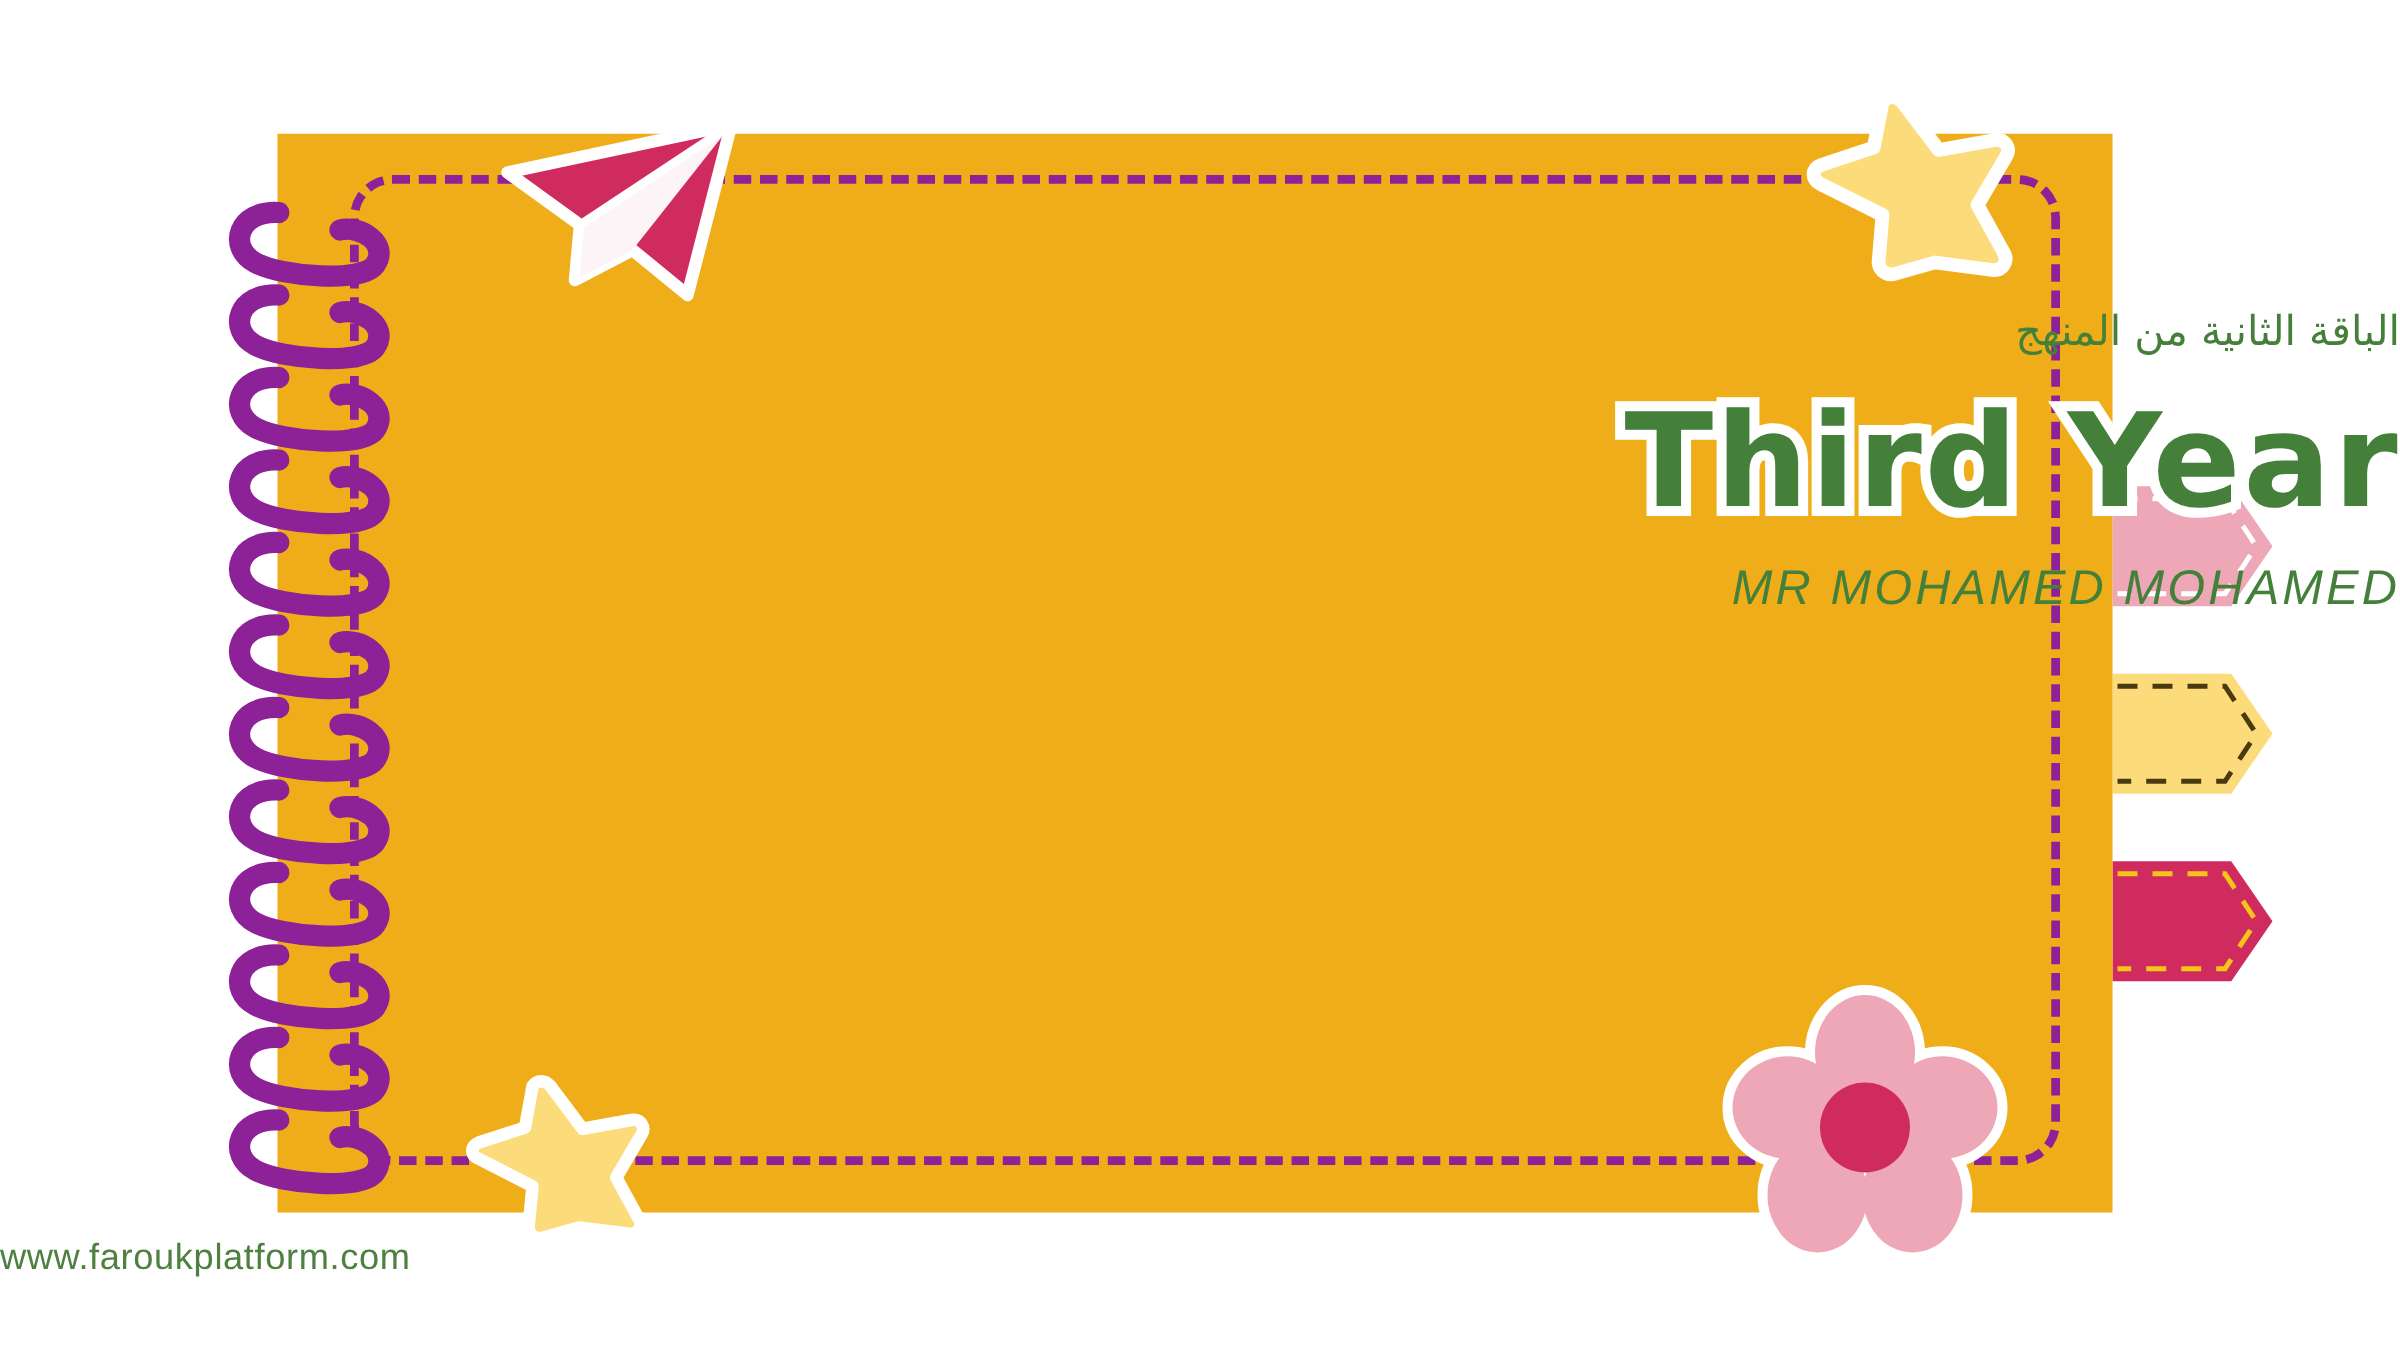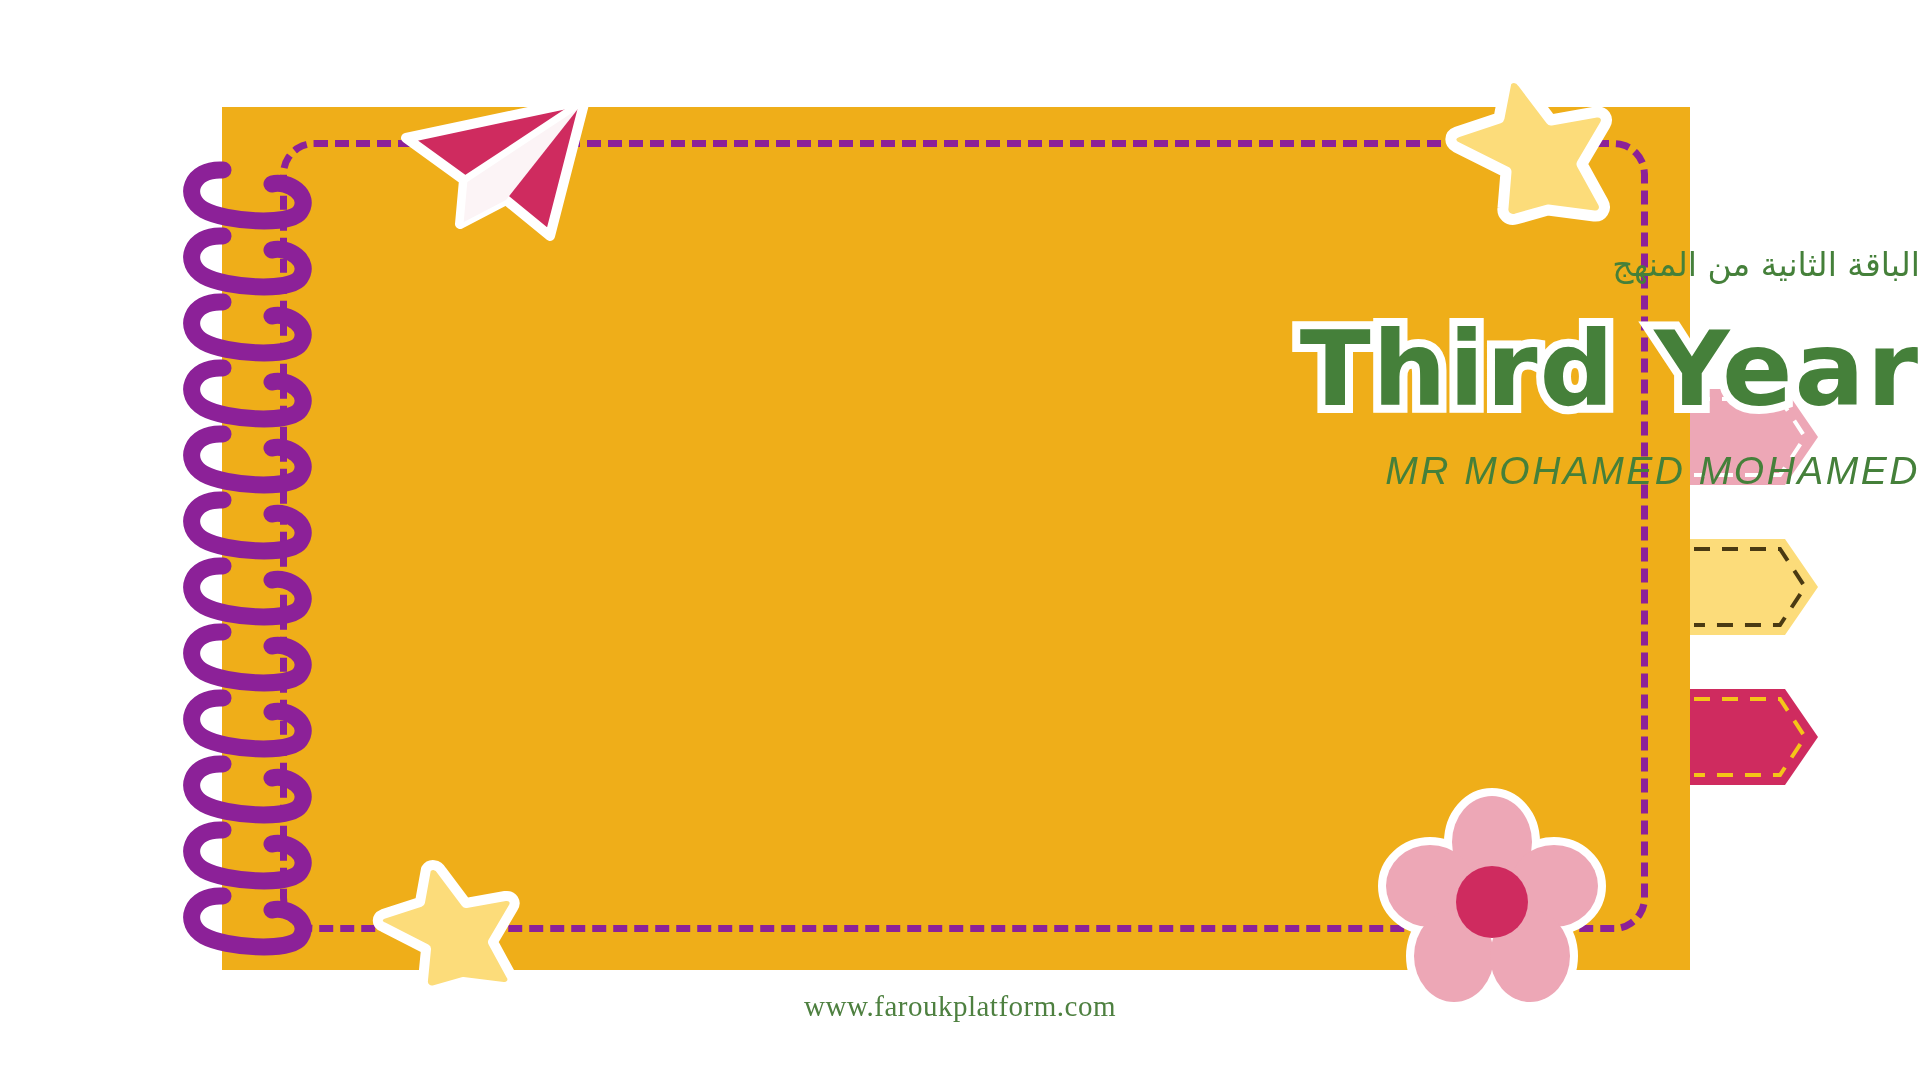--- a/index.html
+++ b/index.html
@@ -105,25 +105,25 @@
     font-family: "Liberation Sans", sans-serif;
     font-weight: 400;
   }
 
   
   .footer {
     position: absolute;
     left: 0;
     right: 0;
     top: 990px;
-    text-align: center;
+    text-align: left;
     color: #4E8040;
     font-size: 29px;
     letter-spacing: 0.5px;
-    font-family: Liberation Serif, serif;
+    font-family: Liberation Sans, sans-serif;
     z-index: 8;
   }
 
   
   .deco { position: absolute; z-index: 7; }
   .deco svg { display: block; overflow: visible; }
 
   #spiral-binding { left: 160px; top: 150px; width: 200px; height: 820px; z-index: 9; }
   #paper-plane    { left: 402px; top: 96px;  width: 210px; height: 160px; }
   #star-top       { left: 1444px; top: 72px; width: 160px; height: 155px; }

